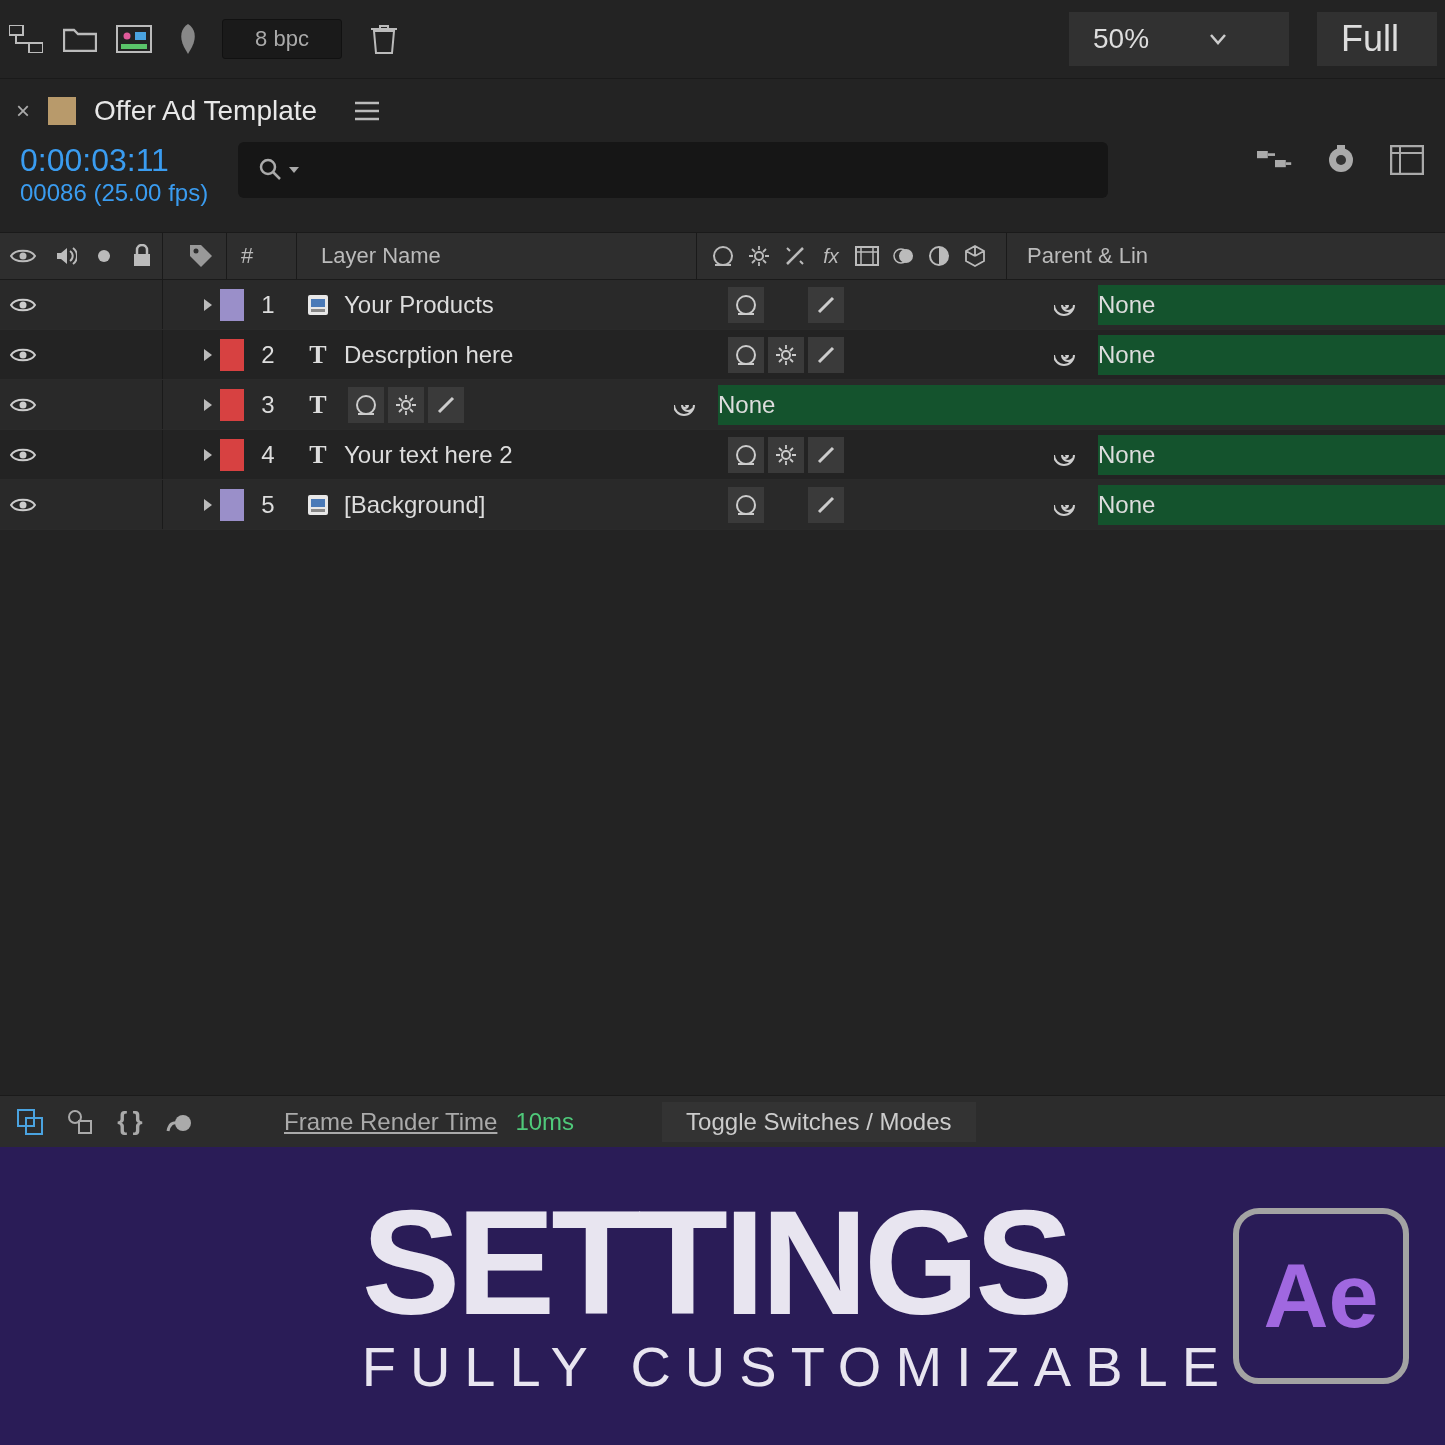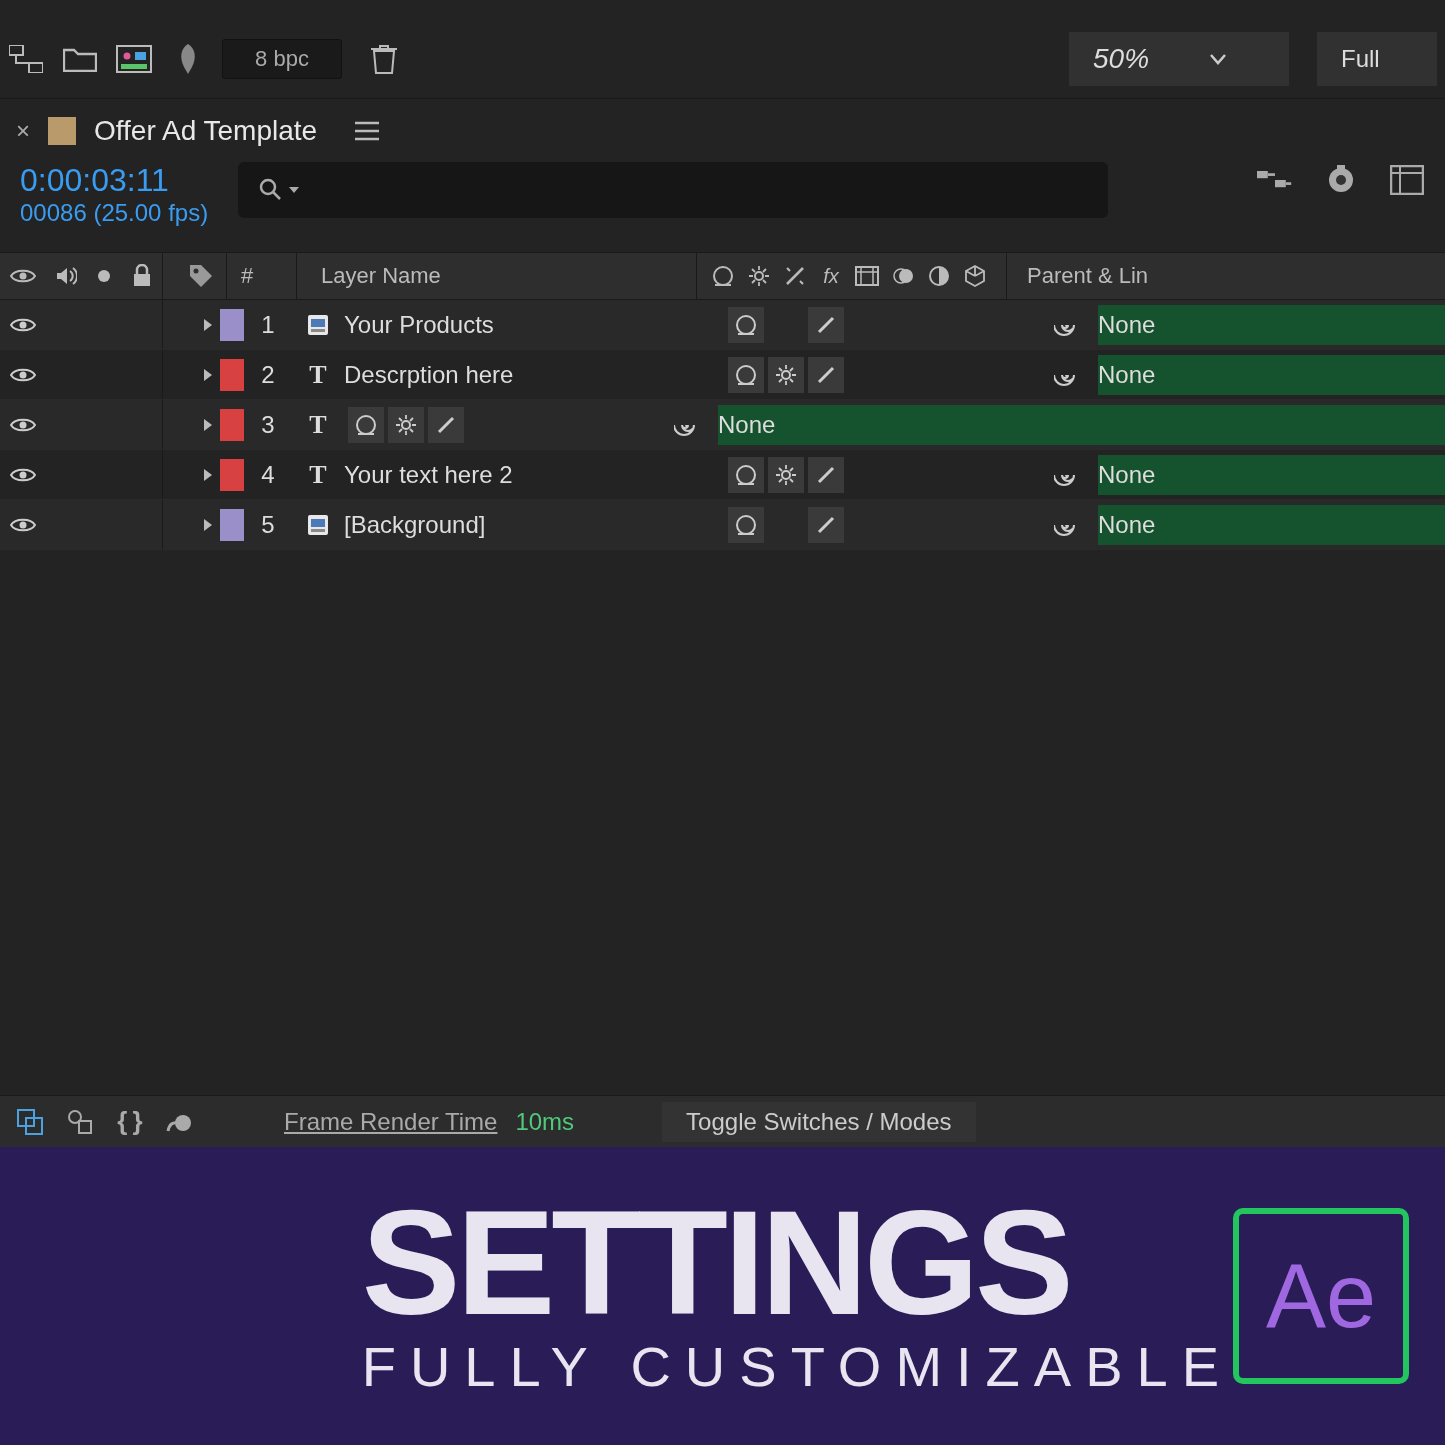--- a/index.html
+++ b/index.html
@@ -1,24 +1,24 @@
 <!DOCTYPE html>
 <html><head>
 <meta charset="utf-8">
 <style>
 * { margin:0; padding:0; box-sizing:border-box; font-family:"Segoe UI",Arial,sans-serif; }
 body { width:1445px; height:1445px; background:#232323; color:#c8c8c8; overflow:hidden; }
-.toolbar { height:78px; background:#232323; display:flex; align-items:center; padding:0 8px; gap:16px;margin-top:20px; }
+.toolbar { height:78px; background:#232323; display:flex; align-items:center; padding:0 8px; gap:16px; }
 .tb-grp { display:flex; align-items:center; gap:18px; }
 .tb-ico { width:36px; height:36px; display:flex; align-items:center; justify-content:center; fill:#b0b0b0; }
 .bpc { width:120px; height:40px; background:#1a1a1a; border:1px solid #111; display:flex; align-items:center; justify-content:center; font-size:22px; color:#aaa; border-radius:3px; }
 .trash { margin-left:8px; }
-.zoom-box { margin-left:auto; height:54px; min-width:220px; background:#313131; display:flex; align-items:center; padding:8px 24px; font-size:28px; color:#ddd; gap:60px;font-style:italic; }
+.zoom-box { margin-left:auto; height:54px; min-width:220px; background:#313131; display:flex; align-items:center; padding:8px 24px; font-size:28px; color:#ddd; gap:60px; }
 .chev { width:18px; height:18px; }
-.res-box { height:54px; min-width:120px; background:#313131; display:flex; align-items:center; padding:0 24px; font-size:24px; color:#ddd; margin-left:12px; }
+.res-box { height:54px; min-width:120px; background:#313131; display:flex; align-items:center; padding:0 24px; font-size:36px; color:#ddd; margin-left:12px; }
 .tab-bar { height:64px; background:#232323; display:flex; align-items:center; padding:0 16px; gap:18px; border-top:1px solid #1a1a1a; }
 .close-x { font-size:24px; color:#aaa; }
 .comp-sw { width:28px; height:28px; background:#b89a6b; }
 .tab-ttl { font-size:28px; color:#e8e8e8; }
 .ham { margin-left:14px; }
 .time-row { height:90px; display:flex; align-items:flex-start; padding:0 20px; gap:30px; }
 .time-col { display:flex; flex-direction:column; }
 .tc-main { font-size:32px; color:#3a9cf0; font-weight:500; }
 .tc-sub { font-size:24px; color:#3a9cf0; }
 .search { flex:0 0 870px; height:56px; background:#161616; border-radius:6px; display:flex; align-items:center; padding:0 20px; }
@@ -51,21 +51,21 @@
 .par-drop{background:#14532d;height:40px;flex:1;display:flex;align-items:center;padding:0 0;font-size:24px;}
 .footer { position:absolute; top:1095px; left:0; right:0; height:52px; background:#2c2c2c; border-top:1px solid #1a1a1a; display:flex; align-items:center; padding:0 14px; gap:18px; font-size:24px; }
 .ft-ico{width:32px;height:32px;display:flex;align-items:center;justify-content:center;}
 .frt-lbl{color:#aaa;margin-left:70px;text-decoration:underline;}
 .frt-val{color:#4fc97a;font-weight:500;}
 .toggle-btn{margin-left:70px;background:#333;height:40px;padding:0 24px;display:flex;align-items:center;color:#ccc;}
 .bottom-banner{position:absolute;top:1147px;left:0;right:0;height:298px;background:#2a1c57;display:flex;align-items:center;justify-content:flex-end;padding:0 36px;}
 .banner-txt{display:flex;flex-direction:column;color:#e8e5f0;}
 .banner-big{font-size:148px;font-weight:800;letter-spacing:-4px;line-height:0.95;}
 .banner-sm{font-size:56px;font-weight:300;letter-spacing:14px;}
-.ae-logo{width:176px;height:176px;border:6px solid #22c55e;border-radius:10px;display:flex;align-items:center;justify-content:center;font-size:90px;font-weight:400;color:#a068e0;}
+.ae-logo{width:176px;height:176px;border:6px solid #a3a3a3;border-radius:26px;display:flex;align-items:center;justify-content:center;font-size:90px;font-weight:700;color:#a068e0;}
 svg{display:block;}
 </style>
 </head>
 <body>
 
 <div class="toolbar">
  <div class="tb-grp">
   <span class="tb-ico">
         <svg width="34" height="28" viewBox="0 0 34 28">
           <rect x="0" y="0" width="14" height="10" fill="none" stroke="#bbb" stroke-width="2"></rect>

